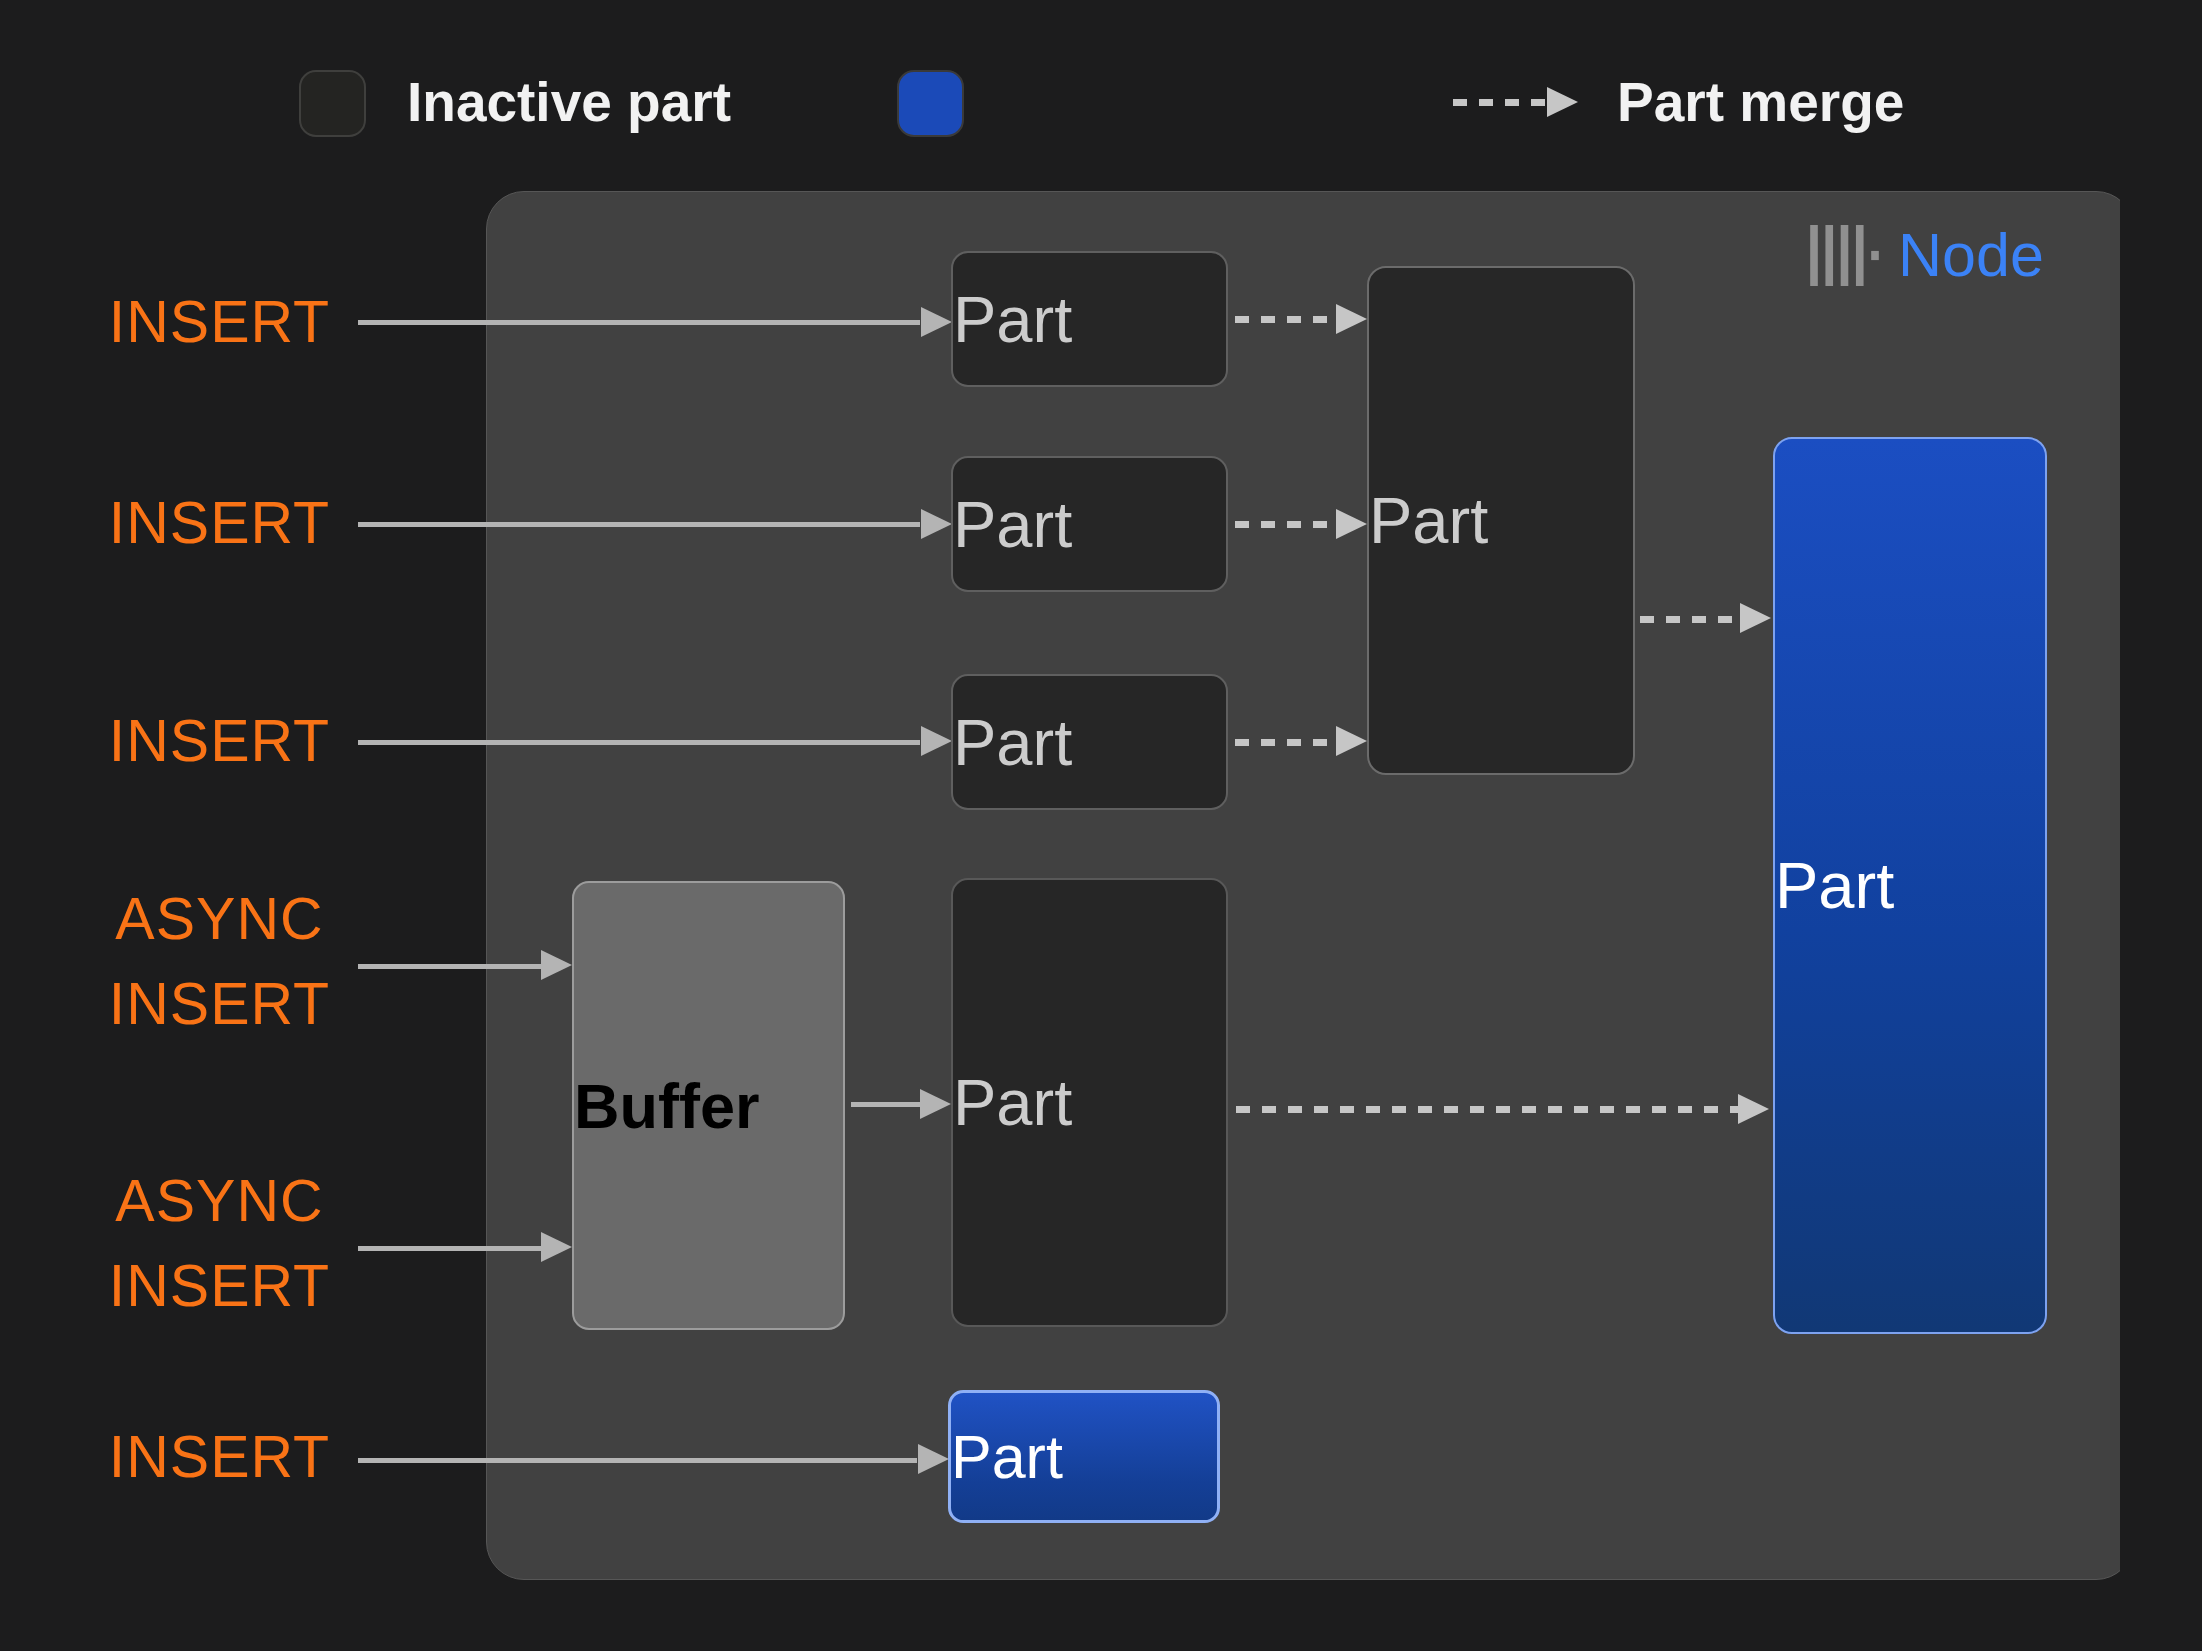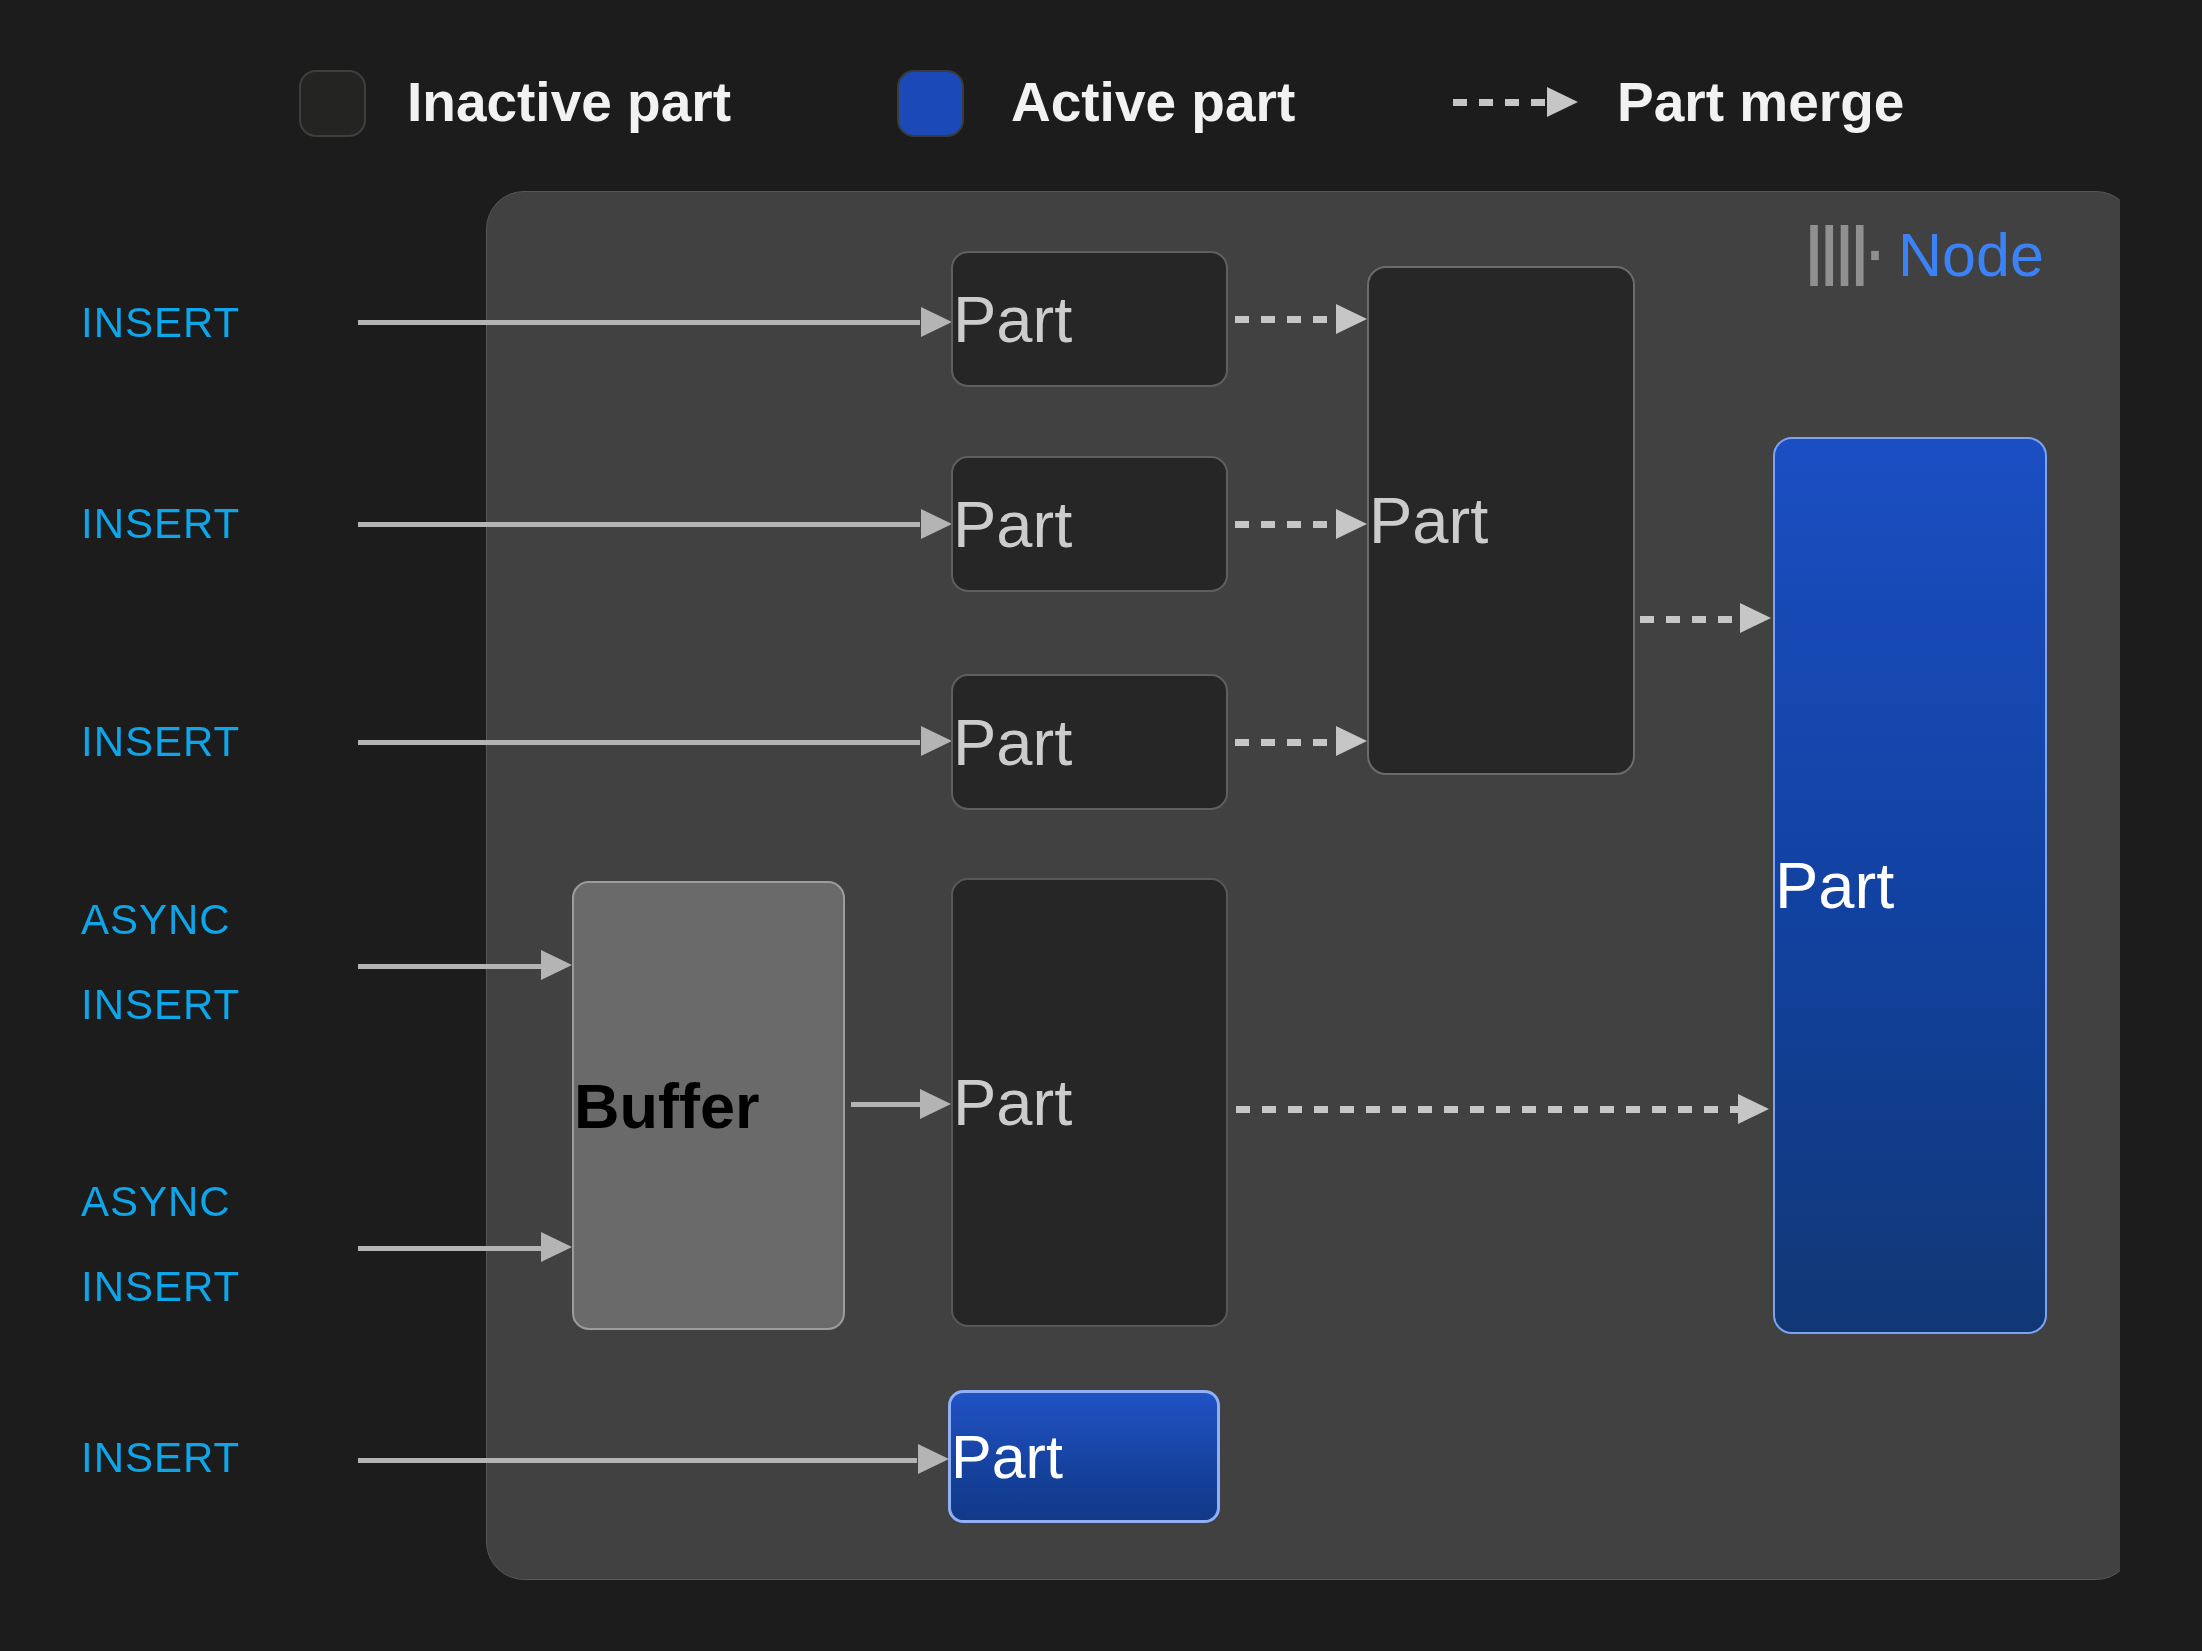--- a/index.html
+++ b/index.html
@@ -13,22 +13,22 @@
     left:486px;top:191px;width:1648px;height:1389px;
     background:#414141;border:1.9px solid #565656;border-radius:38px;
     box-sizing:border-box;
   }
   .node-title{
     left:1810px;top:224px;display:flex;align-items:center;gap:19px;
     color:#3b82f6;font-size:61px;font-weight:500;line-height:63px;
   }
   
   .lbl{
-    left:81px;width:277px;color:#0ea5e9;font-size:42px;font-weight:400;
-    line-height:69px;letter-spacing:1px;
+    left:81px;width:277px;color:#f97316;font-size:59px;font-weight:400;
+    line-height:69px;letter-spacing:1px;text-align:center;
   }
   .lbl.two{line-height:85px;}
   
   .box{
     box-sizing:border-box;display:flex;align-items:center;justify-content:flex-start;
     color:#cccccc;font-size:65px;font-weight:500;
   }
   .box.small{
     left:951px;width:277px;height:136px;background:#262626;
     border:2.9px solid #5f5f5f;border-radius:17px;
@@ -80,21 +80,20 @@
 </style>
 </head>
 <body>
 
 <div id="canvas">
 
   <div class="abs swatch inactive"></div>
   <div class="abs legend-lbl" style="left:407px;">Inactive part</div>
 
   <div class="abs swatch active"></div>
-  <div class="abs legend-lbl" style="left:1011px;">Active part</div>
 
   <div class="abs dline" style="left:1453px;top:99px;width:96px;"></div>
   <div class="abs head" style="left:1547px;top:87px;"></div>
   <div class="abs legend-lbl" style="left:1617px;">Part merge</div>
 
   <div class="abs node"></div>
   <div class="abs node-title">
     <svg class="ch-icon" width="69" height="61" viewBox="0 0 9 8">
       <rect x="0" y="0" width="1" height="8" fill="#909090"></rect>
       <rect x="2" y="0" width="1" height="8" fill="#909090"></rect>

